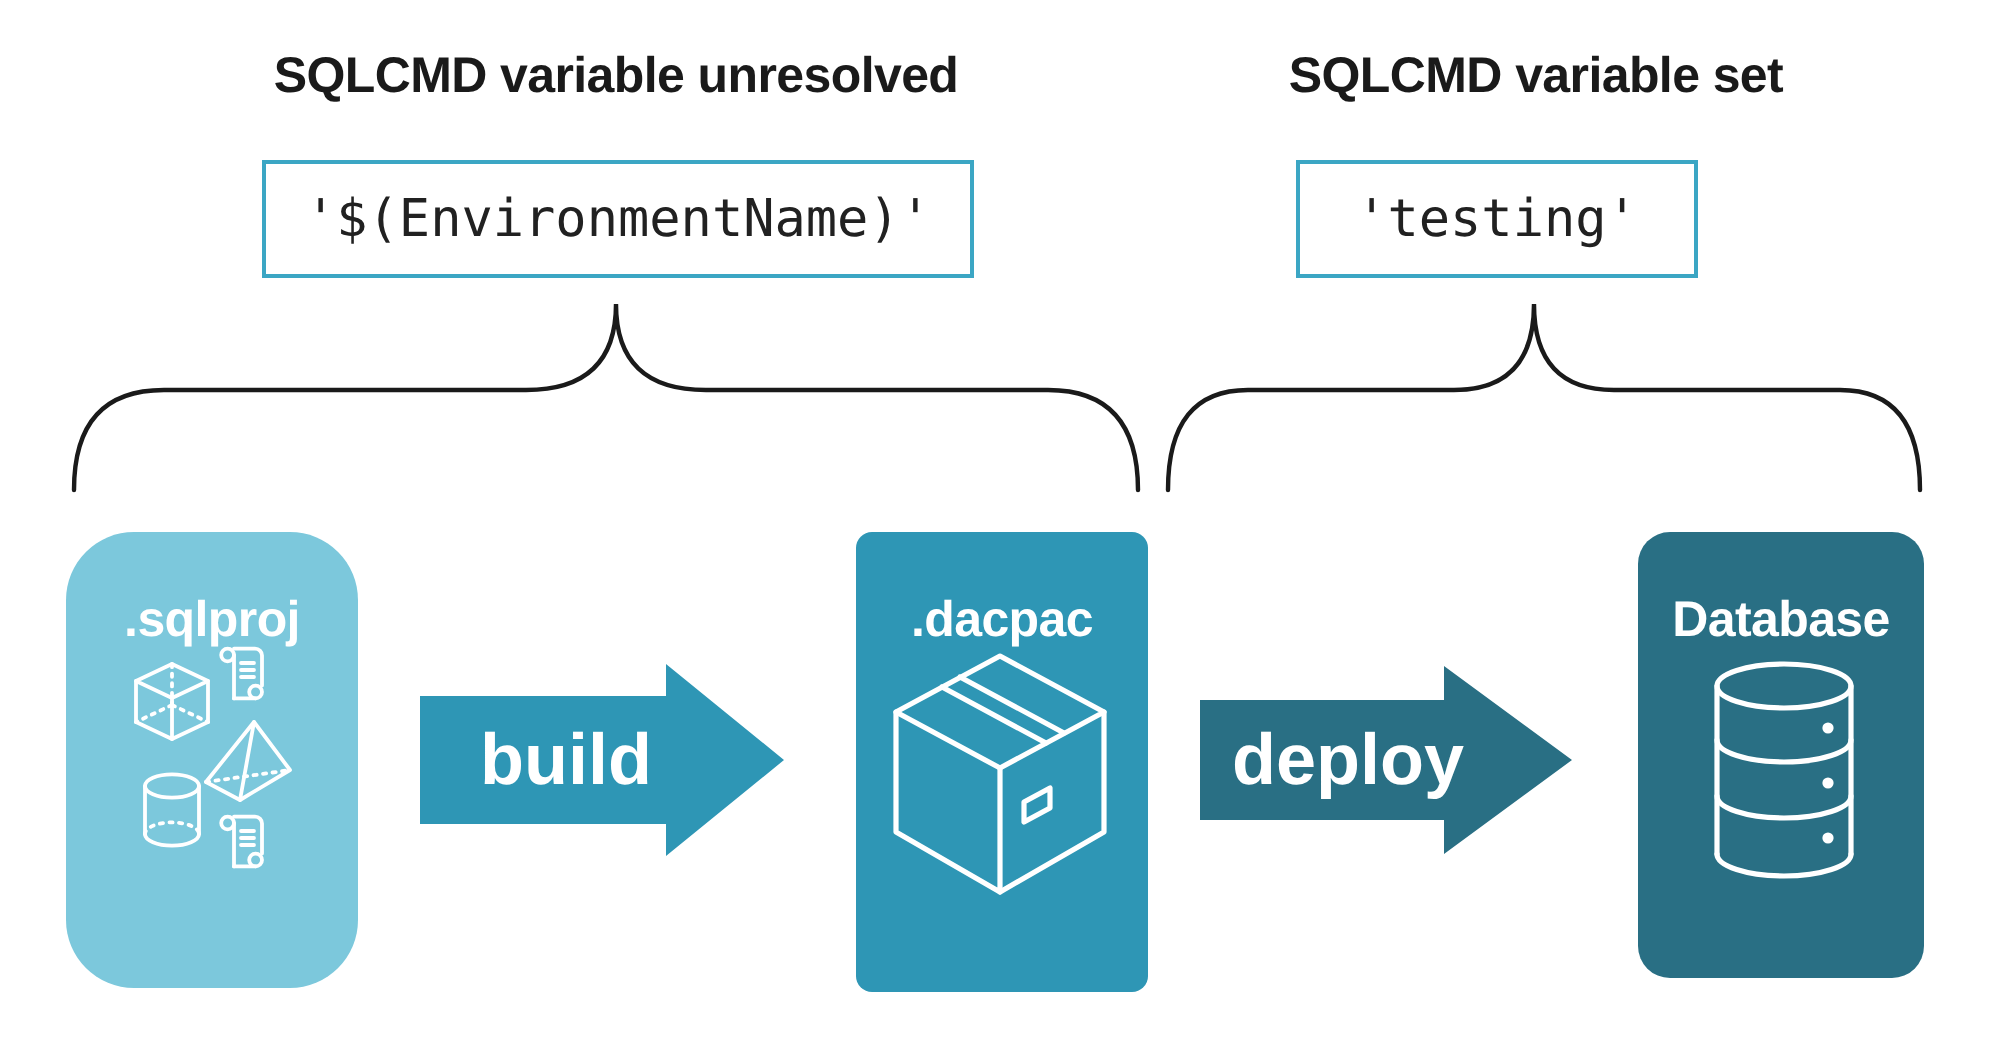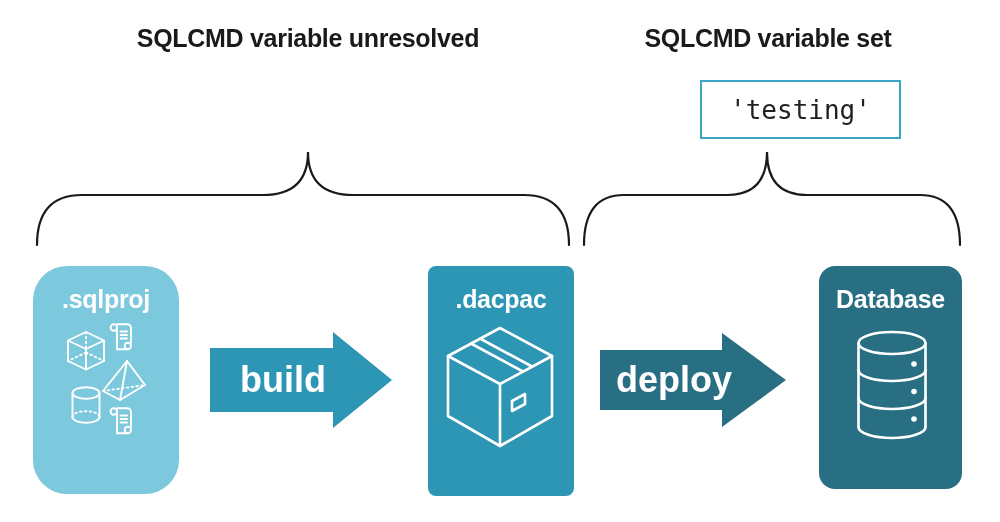--- a/index.html
+++ b/index.html
@@ -28,21 +28,21 @@
     top: 80px;
     height: 59px;
     box-sizing: border-box;
     border: 2px solid var(--box-border);
     background: #ffffff;
     display: flex;
     align-items: center;
     justify-content: center;
   }
   .codebox.left  { left: 131px; width: 356px; }
-  .codebox.right { left: 700px; width: 201px; }
+  .codebox.right { left: 648px; width: 201px; }
   .code {
     font-family: "DejaVu Sans Mono", "Liberation Mono", monospace;
     font-size: 26px;
     color: var(--code-text);
     white-space: pre;
   }
   .brace { position: absolute; }
   .brace path {
     fill: none;
     stroke: var(--text-black);
@@ -52,21 +52,21 @@
   .card {
     position: absolute;
     box-sizing: border-box;
   }
   .card-title {
     text-align: center;
     color: #ffffff;
     font-weight: 700;
     font-size: 25px;
     letter-spacing: -0.3px;
-    margin-top: 19px;
+    margin-top: 30px;
   }
   .card.sqlproj  { left: 33px;  top: 266px; width: 146px; height: 228px; border-radius: 34px; background: var(--light-teal); }
   .card.dacpac   { left: 428px; top: 266px; width: 146px; height: 230px; border-radius: 8px; background: var(--mid-teal); }
   .card.database { left: 819px; top: 266px; width: 143px; height: 223px; border-radius: 16px; background: var(--dark-teal); }
   .icon-svg { position: absolute; }
   .icon-stroke {
     fill: none;
     stroke: #ffffff;
     stroke-linecap: round;
     stroke-linejoin: round;
@@ -82,20 +82,23 @@
   }
 </style>
 </head>
 <body>
 
 <div class="stage">
 
   <div class="heading left">SQLCMD variable unresolved</div>
   <div class="heading right">SQLCMD variable set</div>
 
+  <div class="codebox left">
+    <span class="code">'$(EnvironmentName)'</span>
+  </div>
   <div class="codebox right">
     <span class="code">'testing'</span>
   </div>
 
   <svg class="brace" style="left:30px; top:148px;" width="545" height="102" viewBox="0 0 545 102" aria-hidden="true">
     <path d="M7 97 Q7 47 52 47 L233 47 Q278 47 278 4 Q278 47 323 47 L494 47 Q539 47 539 97"></path>
   </svg>
   <svg class="brace" style="left:578px; top:148px;" width="390" height="102" viewBox="0 0 390 102" aria-hidden="true">
     <path d="M6 97 Q6 47 46 47 L149 47 Q189 47 189 4 Q189 47 229 47 L342 47 Q382 47 382 97"></path>
   </svg>

